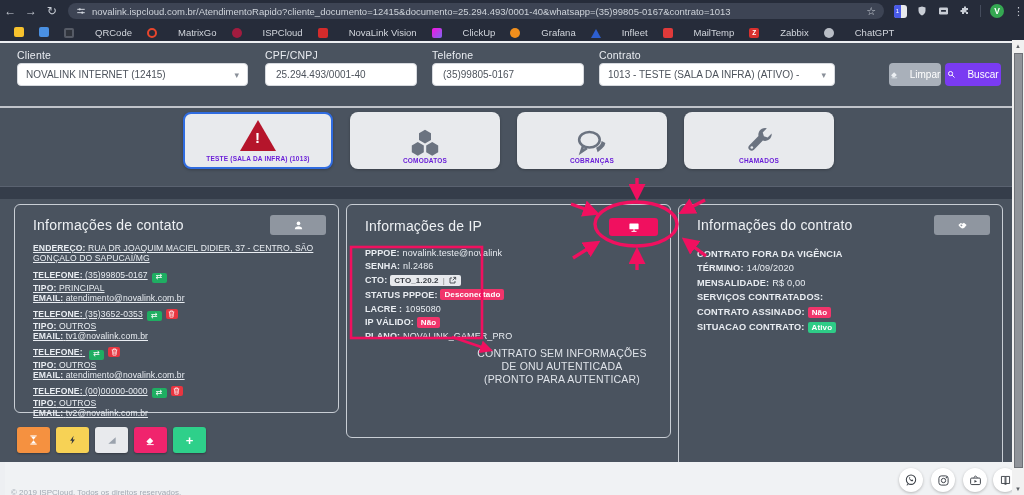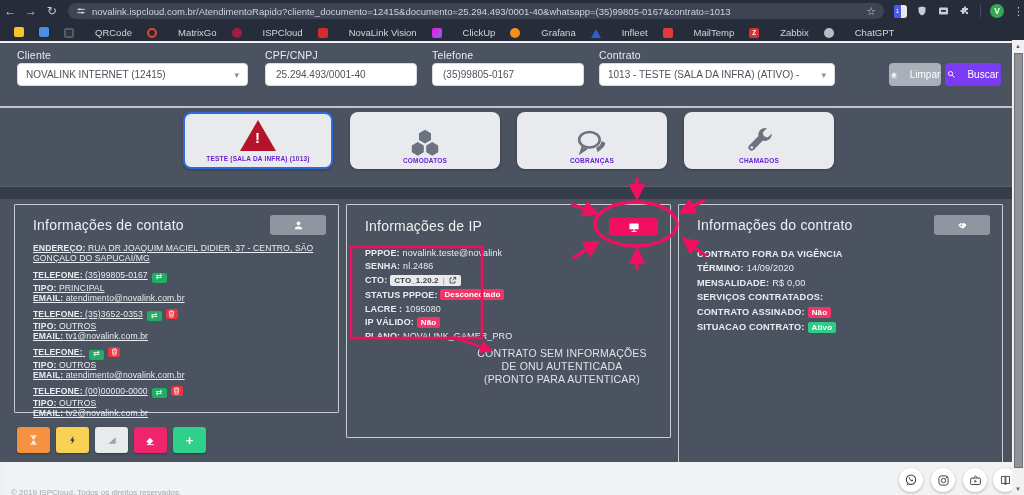--- a/index.html
+++ b/index.html
@@ -62,21 +62,21 @@
   .card.sel{border:2px solid #2f6bdf;}
   .card-lab{position:absolute;bottom:5px;width:100%;text-align:center;font-size:6.5px;font-weight:700;
             color:#6a1fd8;letter-spacing:.2px;}
   .tri{width:0;height:0;border-left:18px solid transparent;border-right:18px solid transparent;
        border-bottom:31px solid #b5152b;position:relative;margin-top:6px;}
   .tri span{position:absolute;left:-3px;top:9px;color:#fff;font-weight:700;font-size:15px;}
   .card svg{margin-top:8px;}
   
   .div-band{left:0;top:186px;width:1012px;height:12px;background:#353d4a;border-top:1px solid #5a6270;}
   
-  .panel{border:1px solid #c9ced5;border-radius:1px;color:#e9edf2;box-sizing:border-box;}
+  .panel{border:1px solid #c9ced5;border-radius:6px;color:#e9edf2;box-sizing:border-box;}
   .p1{left:14px;top:204px;width:325px;height:209px;}
   .p2{left:346px;top:204px;width:325px;height:234px;}
   .p3{left:678px;top:204px;width:325px;height:282px;}
   .p-head{display:flex;justify-content:space-between;align-items:center;padding:10px 12px 0 18px;}
   .p-title{font-size:14px;color:#eef1f4;letter-spacing:.2px;}
   .p-btn{width:56px;height:20px;border-radius:3px;background:#8f96a0;display:flex;align-items:center;
          justify-content:center;cursor:pointer;}
   .p-btn.pink{width:49px;height:18px;background:#f0105f;}
   .p-body{padding:8px 14px 0 18px;font-size:8.6px;line-height:10.2px;letter-spacing:.1px;text-decoration:underline;}
   .lb{font-weight:700;}

